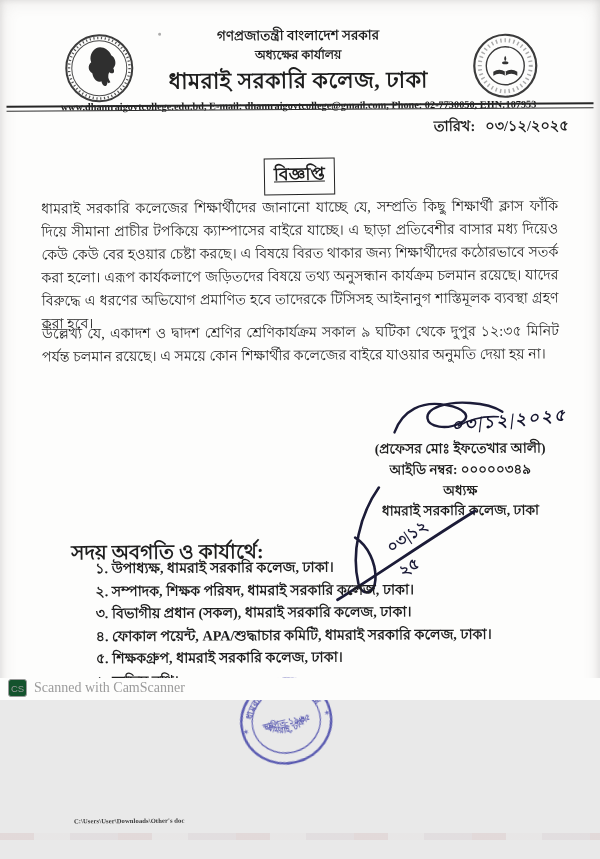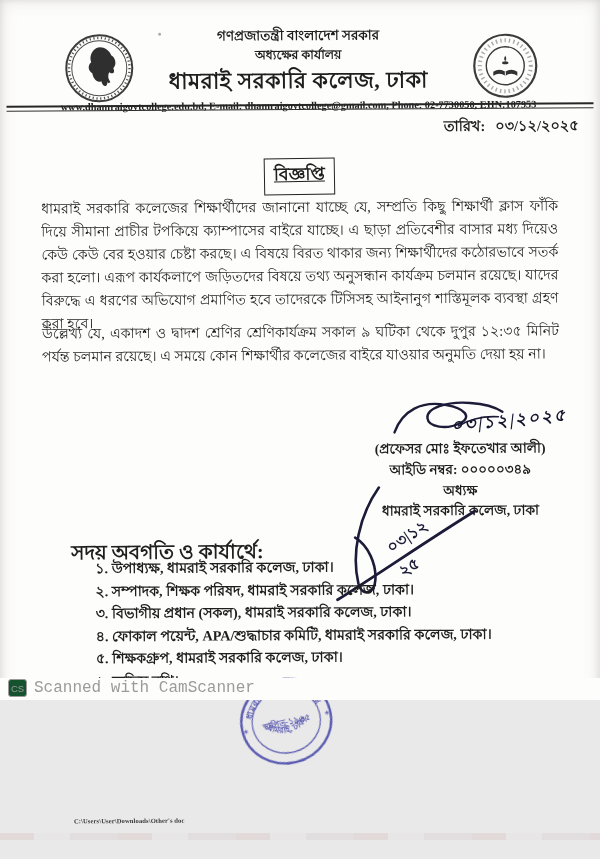--- a/index.html
+++ b/index.html
@@ -13,21 +13,21 @@
   }
   .doc{position:absolute;inset:0;transform:rotate(-0.35deg);}
   .abs{position:absolute;}
   
   .hdr-center{left:0;right:0;top:28px;text-align:center;line-height:1.25;}
   .hdr-gov{font-size:13.5px;font-weight:bold;}
   .hdr-office{font-size:12.5px;font-weight:bold;margin-top:3px;}
   .hdr-college{font-size:22px;font-weight:bold;margin-top:3px;letter-spacing:.5px;}
   .hdr-contact{font-size:10.3px;font-weight:bold;margin-top:6px;font-family:"Liberation Serif",serif;}
   .rule-double{left:8px;right:5px;top:104px;height:3px;border-top:2.6px solid #262626;border-bottom:1.6px solid #2e2e2e;}
-  .dateline{top:116px;right:20px;font-size:14.5px;font-weight:600;}
+  .dateline{top:116px;right:30px;font-size:14.5px;font-weight:600;}
   .dateline .val{margin-left:10px;}
   
   .title-wrap{left:0;right:0;top:158px;text-align:center;}
   .title-box{
     display:inline-block;border:1.7px solid #222;padding:2px 9px 4px 9px;
     font-size:17.5px;font-weight:bold;text-decoration:underline;
     transform:rotate(-.6deg);
   }
   
   .para{left:42px;width:517px;text-align:justify;font-size:14.2px;line-height:22.9px;font-weight:500;}
@@ -57,21 +57,21 @@
     top:833px;left:0;width:600px;height:7px;opacity:.5;
     background:repeating-linear-gradient(90deg,rgba(196,150,150,.38) 0 34px,rgba(214,196,196,.16) 34px 70px,rgba(186,160,170,.3) 70px 118px);
   }
   .cam-bar{bottom:0;left:0;width:600px;height:22px;background:#fdfdfc;}
   .cam-inner{position:absolute;left:8px;bottom:3px;display:flex;align-items:center;gap:7px;}
   .cs-badge{
     width:17px;height:16px;border:1.6px solid #9b9b9b;border-radius:3px;color:#9b9b9b;
     font-family:"Liberation Sans",sans-serif;font-weight:normal;font-size:9.5px;
     display:flex;align-items:center;justify-content:center;background:#14532d;
   }
-  .cam-text{font-family:Liberation Mono, monospace;font-size:16px;color:#9b9b9b;}
+  .cam-text{font-family:Liberation Serif, serif;font-size:14px;color:#9b9b9b;}
   .speck{width:3px;height:3px;border-radius:50%;background:#777;opacity:.6;}
 </style>
 </head>
 <body>
 
 <div class="scan-page">
   <div class="doc">
 
     <svg class="abs" style="left:65px;top:31px;" width="72" height="72" viewBox="0 0 72 72">
       <circle cx="36" cy="36" r="33" fill="none" stroke="#3c3c3c" stroke-width="2"></circle>

